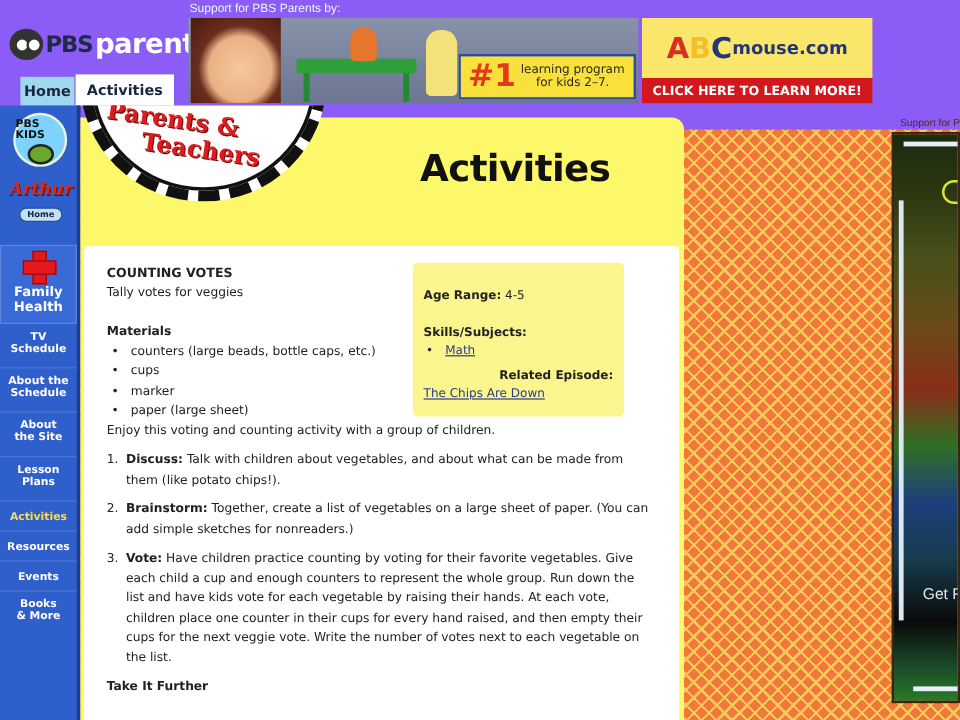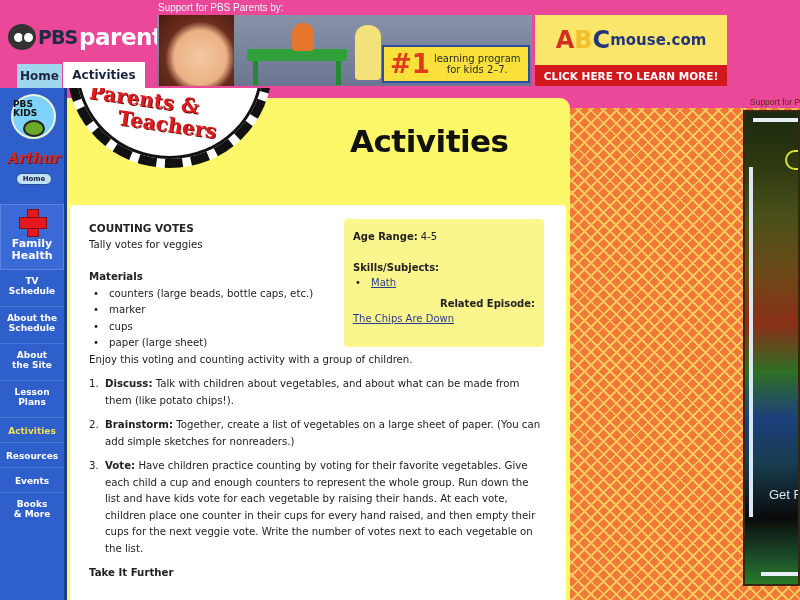--- a/index.html
+++ b/index.html
@@ -9,21 +9,21 @@
     background-color: #f2773a;
     background-image:
       repeating-linear-gradient(45deg, transparent 0, transparent 7px, #f7c75a 7px, #f7c75a 9px),
       repeating-linear-gradient(-45deg, transparent 0, transparent 7px, #f7c75a 7px, #f7c75a 9px);
     position: relative;
   }
 
   
   .header {
     position: absolute; left: 0; top: 0; width: 800px; height: 108px;
-    background: #ec4899;
+    background: #8b5cf6;
   }
   .support-top {
     position: absolute; left: 158px; top: 2px;
     font-size: 10px; color: #e8f7fa;
     font-family: "Liberation Sans", sans-serif;
   }
   .logo {
     position: absolute; left: 8px; top: 22px; height: 30px;
     display: flex; align-items: center; gap: 2px;
   }
@@ -227,24 +227,24 @@
   ul.materials li::before { content: "•"; display: inline-block; width: 16px; padding-left: 2px; }
   .intro { margin-top: 0; }
   ol.steps { list-style: none; margin-top: 8px; }
   ol.steps li { display: flex; margin-bottom: 8px; }
   ol.steps .num { width: 16px; flex-shrink: 0; }
   ol.steps .body { width: 440px; }
   ol.steps .label { font-weight: bold; }
   .take-further { font-weight: bold; margin-top: 2px; }
 
   .info-box {
-    position: absolute; left: 344px; top: 219px; width: 200px; height: 128px;
+    position: absolute; left: 344px; top: 219px; width: 176px; height: 128px;
     background: #fbf58e;
     border-radius: 4px;
-    padding: 10px 9px;
+    padding: 20px 9px;
     font-family: "DejaVu Sans", sans-serif; font-size: 10px; color: #222;
     line-height: 15px;
   }
   .info-box b { font-weight: bold; }
   .info-gap { margin-top: 16px; }
   .info-link { color: #2b3c8c; text-decoration: underline; cursor: pointer; }
   .info-bullet::before { content: "•"; display: inline-block; width: 16px; padding-left: 2px; color:#222; }
 
   
   .support-right {
@@ -370,22 +370,22 @@
 
 <div class="content-white"></div>
 
 <div class="content">
   <div class="activity-heading">COUNTING VOTES</div>
   <div class="activity-sub">Tally votes for veggies</div>
 
   <div class="section-head">Materials</div>
   <ul class="materials">
     <li>counters (large beads, bottle caps, etc.)</li>
+    <li>cups</li>
     <li>marker</li>
-    <li>cups</li>
     <li>paper (large sheet)</li>
   </ul>
 
   <div class="intro">Enjoy this voting and counting activity with a group of children.</div>
 
   <ol class="steps">
     <li>
       <span class="num">1.</span>
       <span class="body"><span class="label">Discuss:</span><span> Talk with children about vegetables, and about what can be made from them (like potato chips!).</span></span>
     </li>

